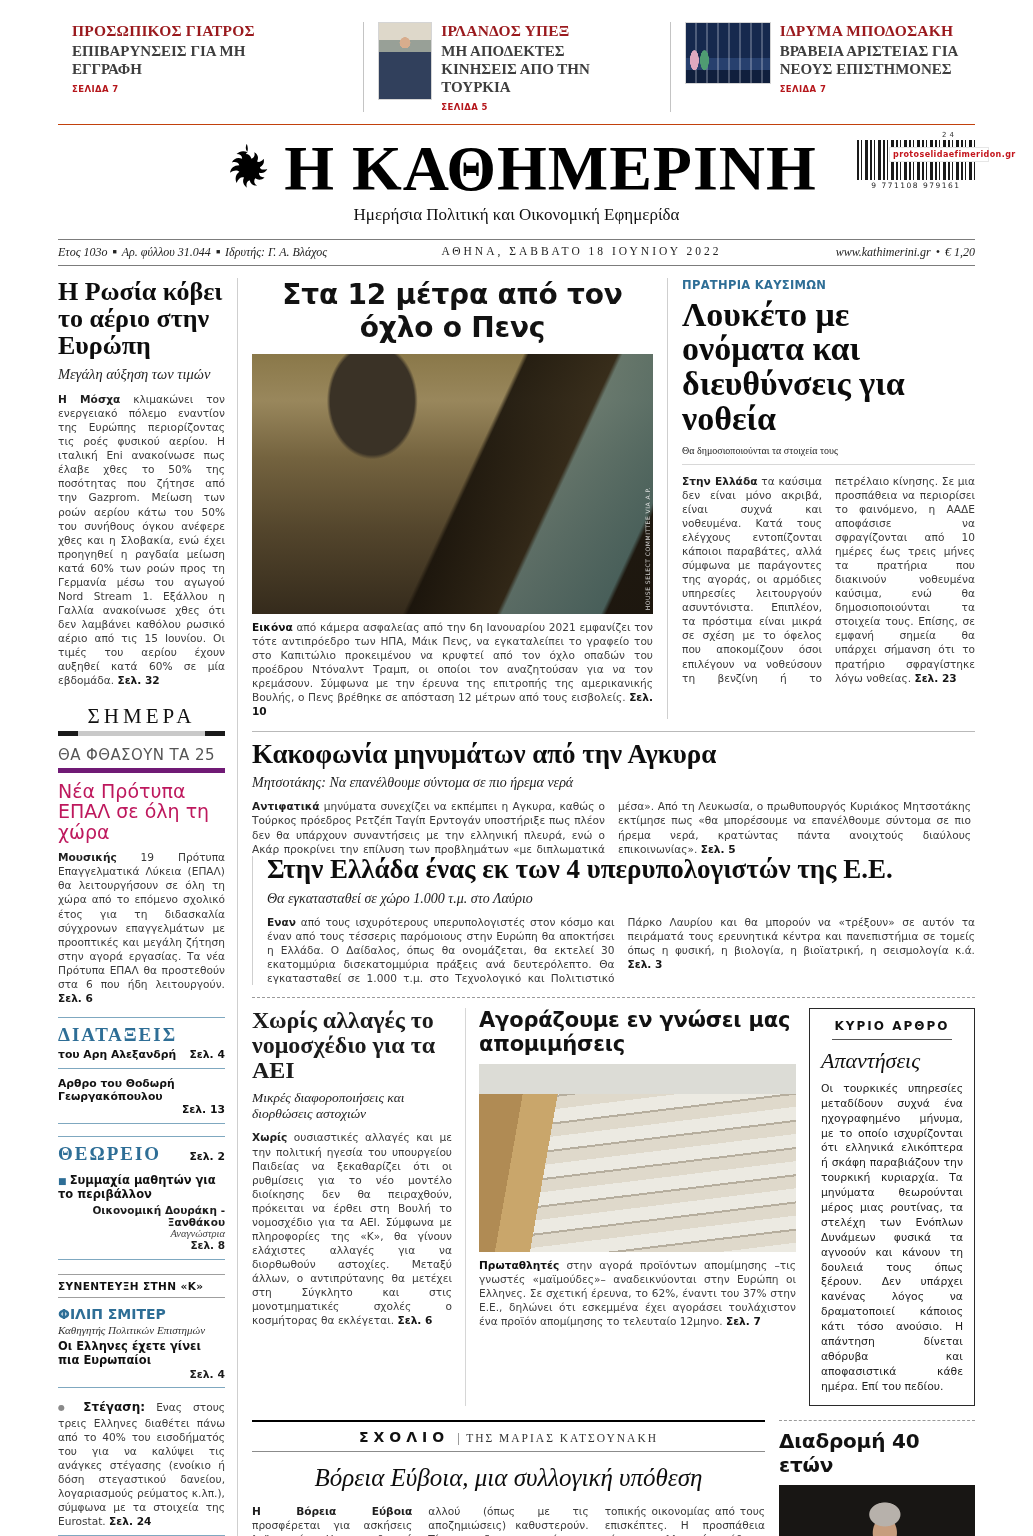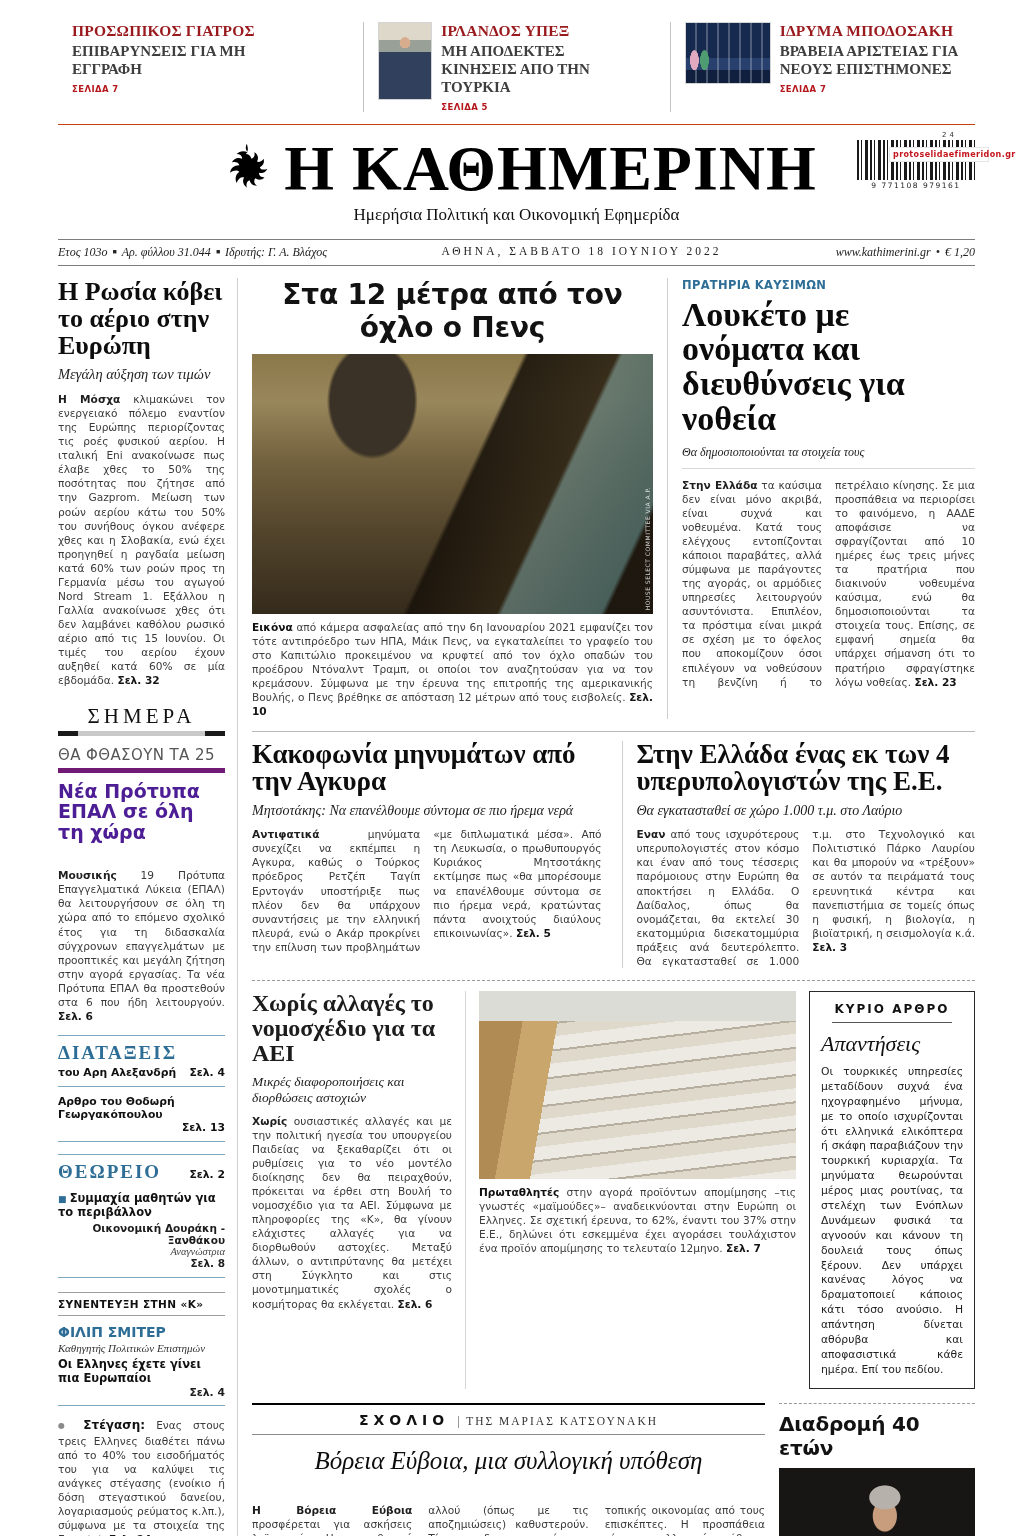--- a/index.html
+++ b/index.html
@@ -62,21 +62,21 @@
   h2.serif-head{font-family:var(--serif);font-weight:700;font-size:26px;line-height:1.04;color:#0d0d0d}
   .sub-ital{font-family:var(--serif);font-style:italic;font-size:14.5px;color:#222;margin:7px 0 9px}
   .bodytxt{font-size:10.6px;line-height:1.33;color:var(--body);text-align:justify}
   .bodytxt strong{color:#1e1e1e}
   .pageref{font-weight:700;color:#151515}
 
   
   .simera-head{margin:16px 0 0;text-align:center;font-family:var(--serif);font-size:21px;letter-spacing:4px;color:#111}
   .simera-bar{height:5px;margin-top:2px;background:linear-gradient(90deg,#1a1a1a 0 20px,#c9c9c9 20px calc(100% - 20px),#1a1a1a calc(100% - 20px))}
   .kicker-row{font-size:15px;color:#555;letter-spacing:.4px;border-bottom:5px solid #701a75;padding:10px 0 4px}
-  .epal-title{font-weight:700;font-size:19px;line-height:1.1;color:#4c1d95;margin:8px 0 25px}
+  .epal-title{font-weight:400;font-size:19px;line-height:1.1;color:#be185d;margin:8px 0 7px}
 
   .blue-sec{border-top:1px solid var(--bluerule);margin-top:12px;padding-top:6px}
   .blue-head{font-family:var(--serif);font-weight:700;color:var(--blue);font-size:19px;letter-spacing:2px}
   .blue-sec .row{display:flex;justify-content:space-between;align-items:baseline;font-size:10.8px;font-weight:700;color:#111;margin-top:2px}
   .hair{border-bottom:1px solid var(--bluerule);padding-bottom:7px}
   .mini-row{display:flex;justify-content:space-between;border-top:1px solid var(--bluerule);margin-top:7px;padding:7px 0;font-size:10.8px;font-weight:700;color:#111;border-bottom:1px solid var(--bluerule)}
   .right-pg{text-align:right;font-weight:700}
   .sq-item{margin:8px 0 0}
   .sq-item .ttl{font-weight:700;font-size:11.5px;color:#111;line-height:1.25}
   .sq-item .ttl::before{content:"■ ";color:var(--blue);font-size:9px}
@@ -100,24 +100,24 @@
       linear-gradient(115deg,rgba(0,0,0,0) 52%,rgba(24,18,10,.88) 53%,rgba(48,38,22,.92) 70%,rgba(96,118,112,.85) 71%,rgba(74,100,96,.9) 90%,rgba(28,22,14,.95) 91%),
       radial-gradient(ellipse 70px 90px at 30% 18%,#3a3226 0 60%,transparent 65%),
       linear-gradient(180deg,#8a7849 0%,#99875c 18%,#74633f 40%,#53452c 68%,#352b1c 100%)}
   .photo-credit{position:absolute;right:2px;bottom:4px;writing-mode:vertical-rl;transform:rotate(180deg);font-size:6px;letter-spacing:.5px;color:#f0f0f0;opacity:.85}
   .caption{font-size:10.6px;line-height:1.32;color:#3e3e3e;text-align:justify;margin-top:7px}
   .caption strong{color:#101010}
 
   .fuel{border-left:1px solid #cfcfcf;padding-left:14px}
   .fuel .kick{color:var(--blue);font-weight:700;font-size:11.5px;letter-spacing:.3px}
   .fuel h1{font-family:var(--serif);font-weight:700;font-size:34px;line-height:1.02;color:#0b0b0b;margin-top:6px}
-  .fuel .sub{font-family:var(--serif);font-style:italic;font-size:12px;margin:8px 0 9px;border-bottom:1px solid #d8d8d8;padding-bottom:8px}
+  .fuel .sub{font-family:var(--serif);font-size:10px;margin:8px 0 9px;border-bottom:1px solid #d8d8d8;padding-bottom:8px}
   .cols2{column-count:2;column-gap:13px}
 
-  .row2{display:grid;grid-template-columns:1fr 1fr;column-gap:16px;border-top:1px solid #b9b9b9;margin-top:12px;padding-top:9px}
+  .row2{display:grid;grid-template-columns:1fr;column-gap:16px;border-top:1px solid #b9b9b9;margin-top:12px;padding-top:9px}
   .row2 .art2{padding-right:4px}
   .row2 .art2+.art2{border-left:1px solid #cfcfcf;padding-left:14px;padding-right:0}
   .art2 h2{font-family:var(--serif);font-weight:700;font-size:27px;line-height:1.03;color:#0d0d0d}
   .art2 .sub{font-family:var(--serif);font-style:italic;font-size:14px;margin:7px 0 8px}
 
   .row3{display:grid;grid-template-columns:200px 1fr 166px;column-gap:13px;border-top:1px dashed #9a9a9a;margin-top:12px;padding-top:10px}
   .aei h2{font-family:var(--serif);font-weight:700;font-size:24px;line-height:1.05}
   .aei .sub{font-family:var(--serif);font-style:italic;font-size:13.5px;margin:7px 0 8px}
   .cft{border-left:1px solid #d6d6d6;padding-left:13px}
   .cft .hl{font-weight:700;font-size:21px;letter-spacing:-.2px;margin-bottom:8px;color:#121212}
@@ -130,21 +130,21 @@
   .editorial .eh-rule{width:84%;margin:6px auto 8px;border-bottom:1px solid #555}
   .editorial h3{font-family:var(--serif);font-size:22px;font-weight:400;font-style:italic;color:#101010;margin-bottom:8px}
   .editorial .bodytxt{font-size:10.8px;line-height:1.38;text-align:justify;color:#222}
 
   .row4{display:grid;grid-template-columns:1fr 196px;column-gap:14px;margin-top:14px}
   .commentary{border-top:2.5px solid #000;padding-top:7px}
   .com-head{display:flex;justify-content:center;align-items:baseline;gap:8px;border-bottom:1px solid #8b8b8b;padding-bottom:6px}
   .com-sec{font-weight:700;letter-spacing:5px;font-size:14px;color:#111}
   .com-by{font-family:var(--serif);font-size:11.5px;letter-spacing:2px;color:#333}
   .com-by::before{content:"| ";color:#555}
-  .com-title{font-family:var(--serif);font-style:italic;font-size:25px;text-align:center;margin:12px 0 28px;color:#0d0d0d}
+  .com-title{font-family:var(--serif);font-style:italic;font-size:25px;text-align:center;margin:12px 0 12px;color:#0d0d0d}
   .cols3{column-count:3;column-gap:16px;white-space:pre-line}
 
   .porto{border-top:1px dashed #9a9a9a;padding-top:8px}
   .porto .hl{font-weight:700;font-size:20px;letter-spacing:-.2px;margin-bottom:8px;color:#121212}
   .porto-photo{width:100%;height:184px;background:
       radial-gradient(ellipse 26px 20px at 54% 16%,#b7b1ab 0 58%,transparent 62%),
       radial-gradient(ellipse 20px 26px at 54% 26%,#c79d7e 0 58%,transparent 63%),
       linear-gradient(180deg,#181614 0 55%,#121110 55% 100%)}
 </style>
 </head>
@@ -299,20 +299,21 @@
       </div>
 
       <div class="row3">
         <div class="aei">
           <h2>Χωρίς αλλαγές το νομοσχέδιο για τα ΑΕΙ</h2>
           <div class="sub">Μικρές διαφοροποιήσεις και διορθώσεις αστοχιών</div>
           <p class="bodytxt"><strong>Χωρίς</strong> <span>ουσιαστικές αλλαγές και με την πολιτική ηγεσία του υπουργείου Παιδείας να ξεκαθαρίζει ότι οι ρυθμίσεις για το νέο μοντέλο διοίκησης δεν θα πειραχθούν, πρόκειται να έρθει στη Βουλή το νομοσχέδιο για τα ΑΕΙ. Σύμφωνα με πληροφορίες της «Κ», θα γίνουν ελάχιστες αλλαγές για να διορθωθούν αστοχίες. Μεταξύ άλλων, ο αντιπρύτανης θα μετέχει στη Σύγκλητο και στις μονοτμηματικές σχολές ο κοσμήτορας θα εκλέγεται.</span> <span class="pageref">Σελ. 6</span></p>
         </div>
 
         <div class="cft">
+          <div class="hl">Αγοράζουμε εν γνώσει μας απομιμήσεις</div>
           <div class="cft-photo"></div>
           <p class="caption"><strong>Πρωταθλητές</strong> <span>στην αγορά προϊόντων απομίμησης –τις γνωστές «μαϊμούδες»– αναδεικνύονται στην Ευρώπη οι Ελληνες. Σε σχετική έρευνα, το 62%, έναντι του 37% στην Ε.Ε., δηλώνει ότι εσκεμμένα έχει αγοράσει τουλάχιστον ένα προϊόν απομίμησης το τελευταίο 12μηνο.</span> <span class="pageref">Σελ. 7</span></p>
         </div>
 
         <div class="editorial">
           <div class="eh">ΚΥΡΙΟ ΑΡΘΡΟ</div>
           <div class="eh-rule"></div>
           <h3>Απαντήσεις</h3>
           <p class="bodytxt">Οι τουρκικές υπηρεσίες μεταδίδουν συχνά ένα ηχογραφημένο μήνυμα, με το οποίο ισχυρίζονται ότι ελληνικά ελικόπτερα ή σκάφη παραβιάζουν την τουρκική κυριαρχία. Τα μηνύματα θεωρούνται μέρος μιας ρουτίνας, τα στελέχη των Ενόπλων Δυνάμεων φυσικά τα αγνοούν και κάνουν τη δουλειά τους όπως ξέρουν. Δεν υπάρχει κανένας λόγος να δραματοποιεί κάποιος κάτι τόσο ανούσιο. Η απάντηση δίνεται αθόρυβα και αποφασιστικά κάθε ημέρα. Επί του πεδίου.</p>
         </div>

